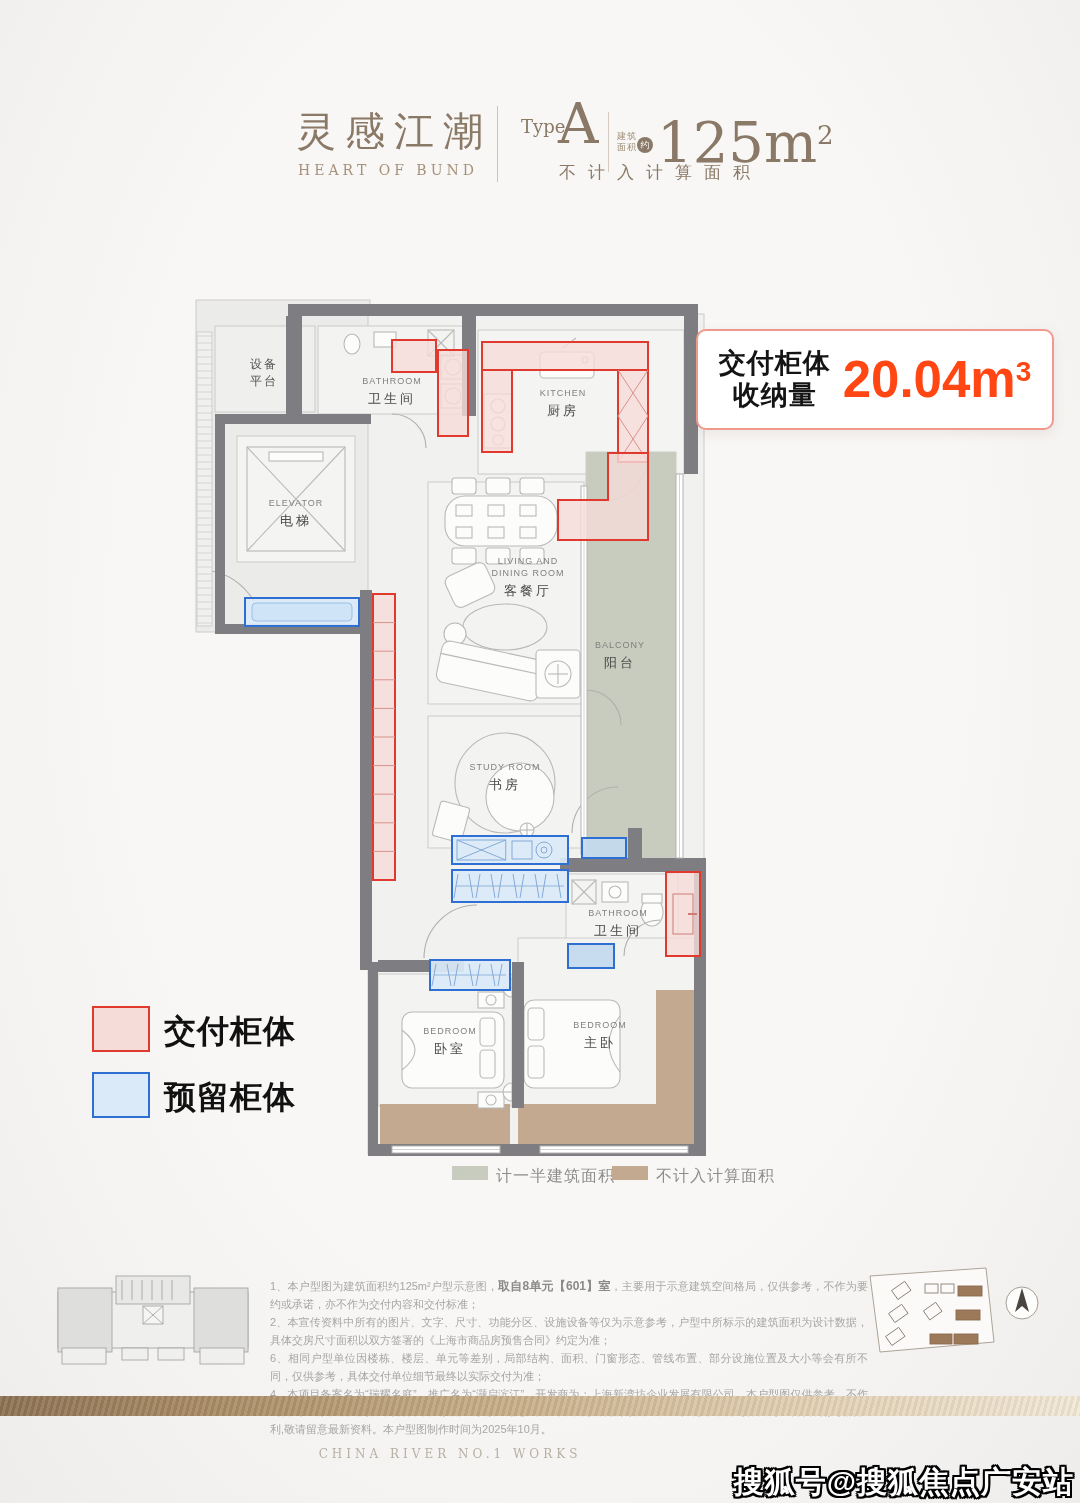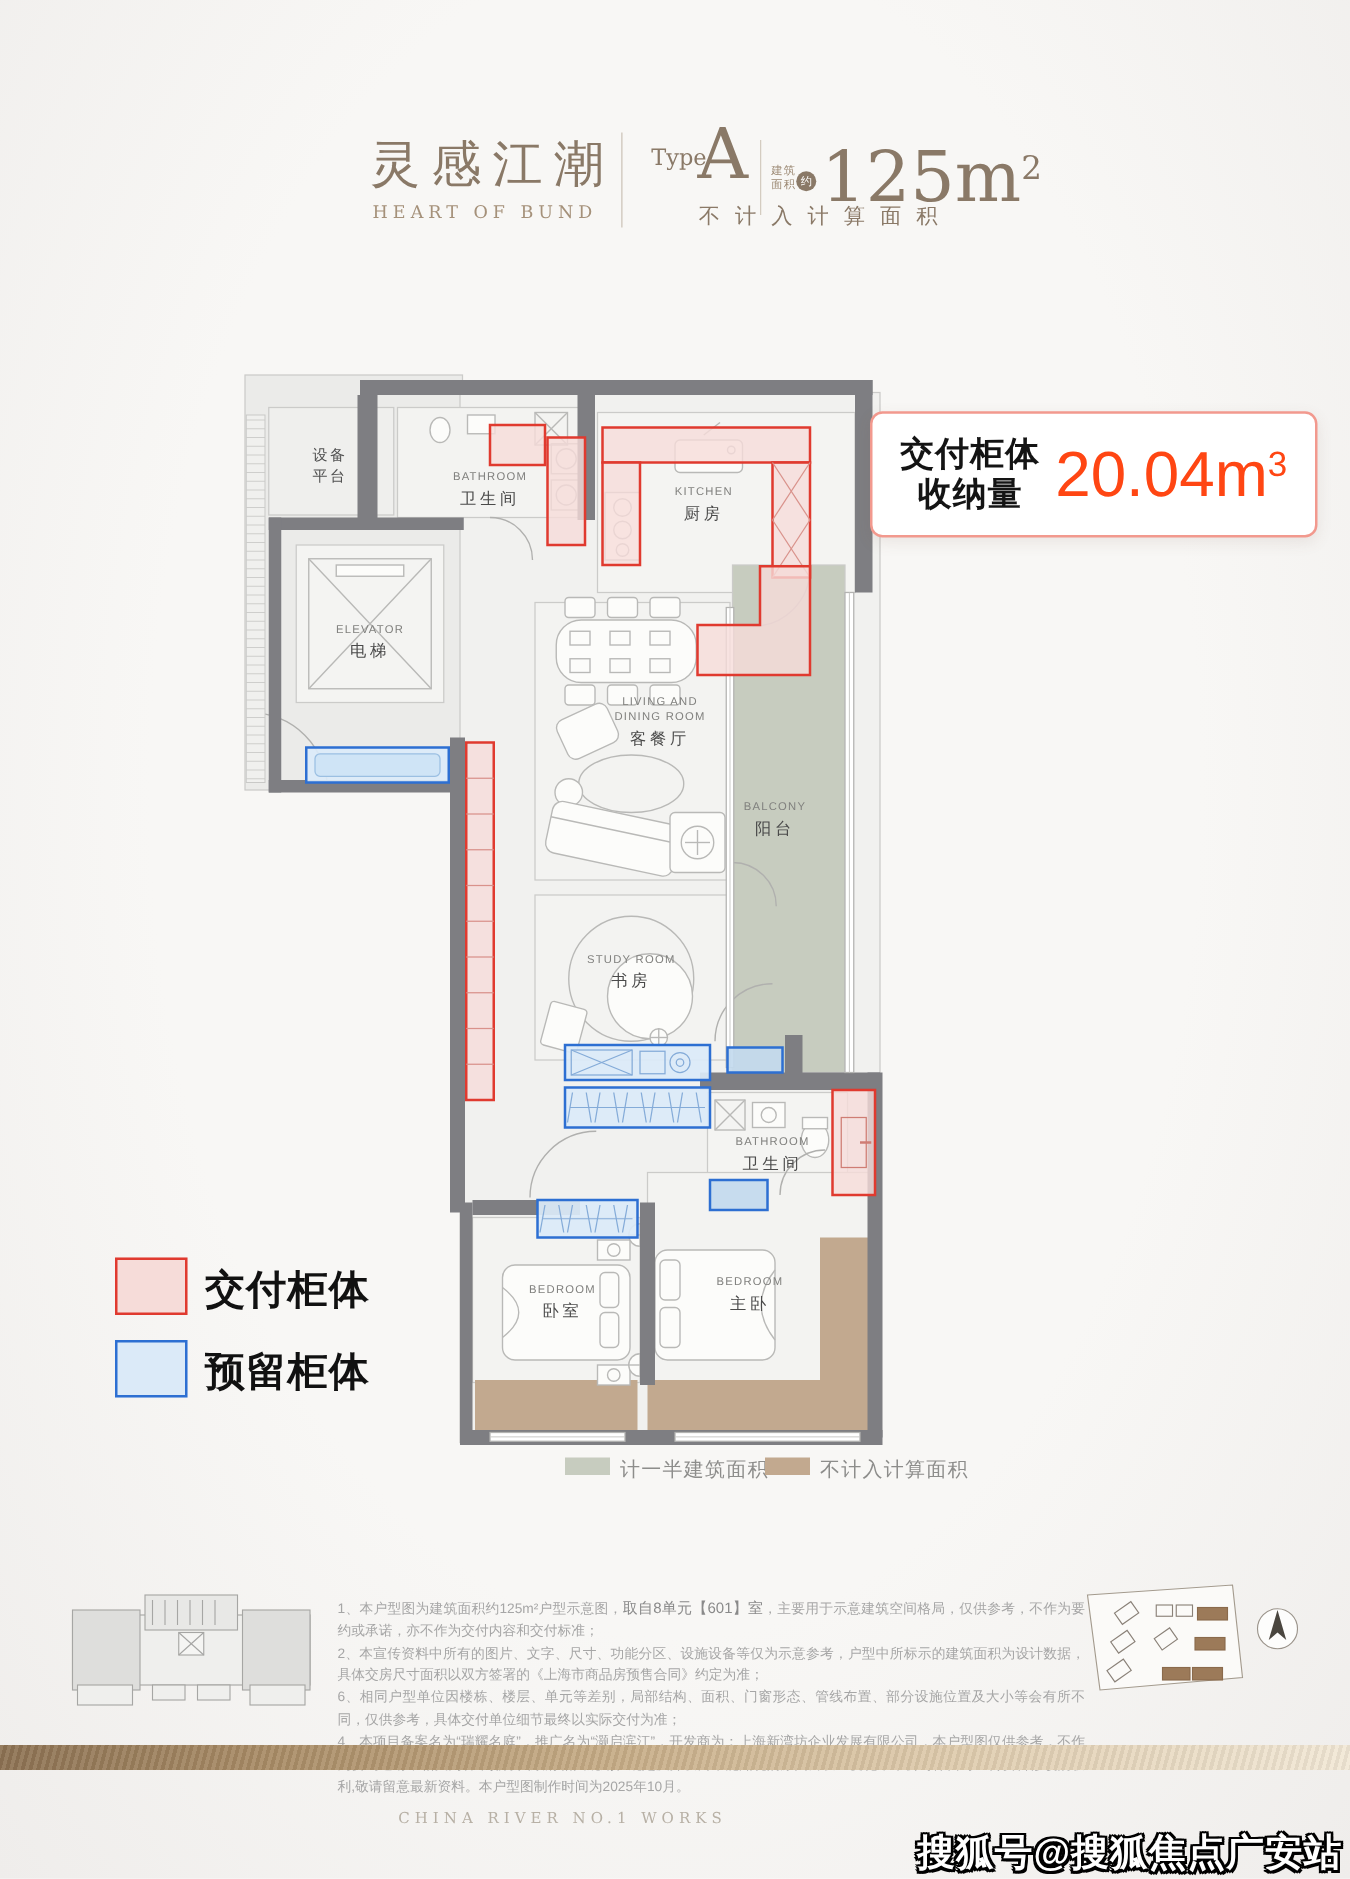--- a/index.html
+++ b/index.html
@@ -30,39 +30,39 @@
   .area-value sup { font-size:26px; vertical-align:18px; }
   .layout-desc { left:558px; top:161px; width:205px; text-align:center; font-size:17px;
               letter-spacing:12px; color:#8a7967; white-space:nowrap; }
 
   
   .badge { left:696px; top:329px; width:358px; height:101px; background:#ffffff;
            border:2px solid; border-radius:10px; box-shadow:0 4px 12px rgba(120,80,70,.10);
            display:flex; align-items:center; justify-content:center; gap:12px; }
   .badge-label { font-weight:900; font-size:27px; color:#141414; line-height:1.18; text-align:center;
            letter-spacing:1px; }
-  .badge-value { font-weight:400; font-size:51px; letter-spacing:0; line-height:1; }
+  .badge-value { font-weight:700; font-size:51px; letter-spacing:0; line-height:1; }
   .badge-value sup { font-size:28px; vertical-align:16px; }
 
   
   .lg-box { width:58px; height:46px; border:2px solid; }
   .lg-box.delivered { left:92px; top:1006px; }
   .lg-box.reserved  { left:92px; top:1072px; }
   .lg-label { font-size:32px; font-weight:800; color:#111; letter-spacing:1px; }
   .lg-label.delivered { left:164px; top:1010px; }
   .lg-label.reserved  { left:164px; top:1076px; }
 
   
   .pl-swatch { width:36px; height:14px; }
   .pl-label { font-size:16px; color:#8d8d8b; letter-spacing:1px; }
 
   
   .notes { left:270px; top:1277px; width:598px; font-size:11px; line-height:1.62;
            color:#a6a6a6; text-align:justify; }
-  .notes b { color:#8a8a8a; font-weight:400; font-size:12px; }
+  .notes b { color:#8a8a8a; font-weight:700; font-size:12px; }
 
   
   .grad-bar { left:0; top:1396px; width:1080px; height:20px;
       background:
         repeating-linear-gradient(105deg, rgba(255,255,255,.08) 0 3px, rgba(0,0,0,.05) 3px 6px),
         linear-gradient(90deg,#8d7253 0%, #a98c66 20%, #c7ad87 46%, #e0cdaf 72%, #f2e8d6 100%); }
   .footer-line { left:0; top:1447px; width:900px; text-align:center;
       font-family:"DejaVu Serif", serif; font-size:12px; letter-spacing:4px; color:#b7b0a5; }
   .watermark { right:6px; top:1462px; font-size:30px; font-weight:700; color:#ffffff;
       letter-spacing:1px; white-space:nowrap;

